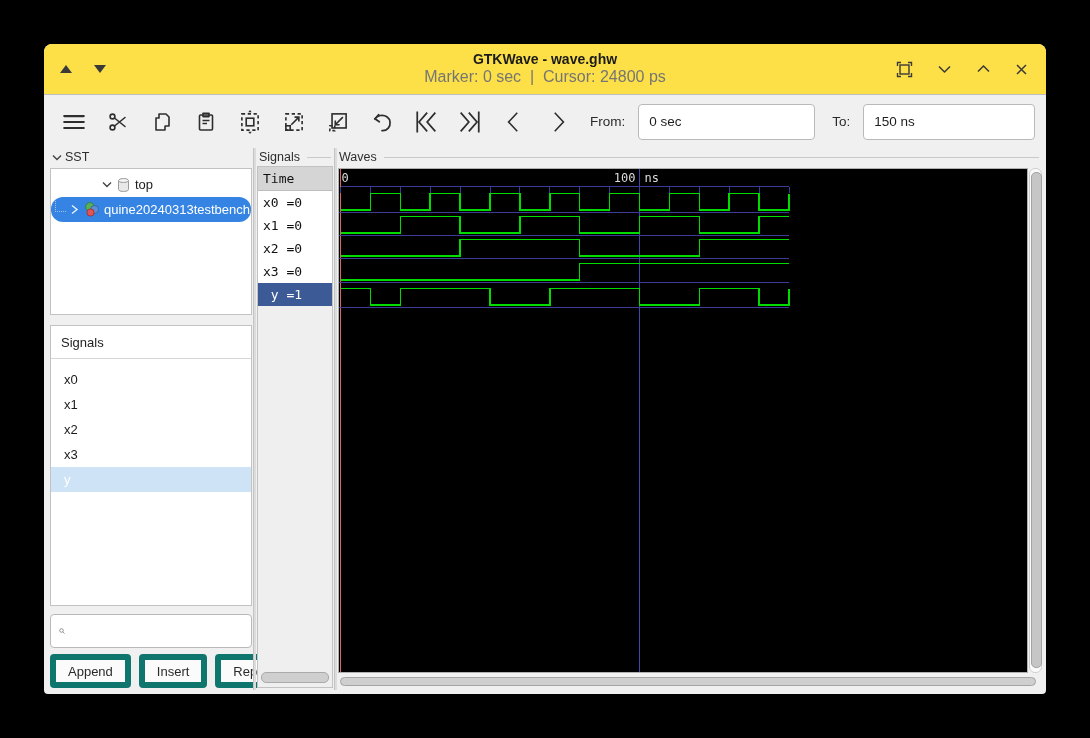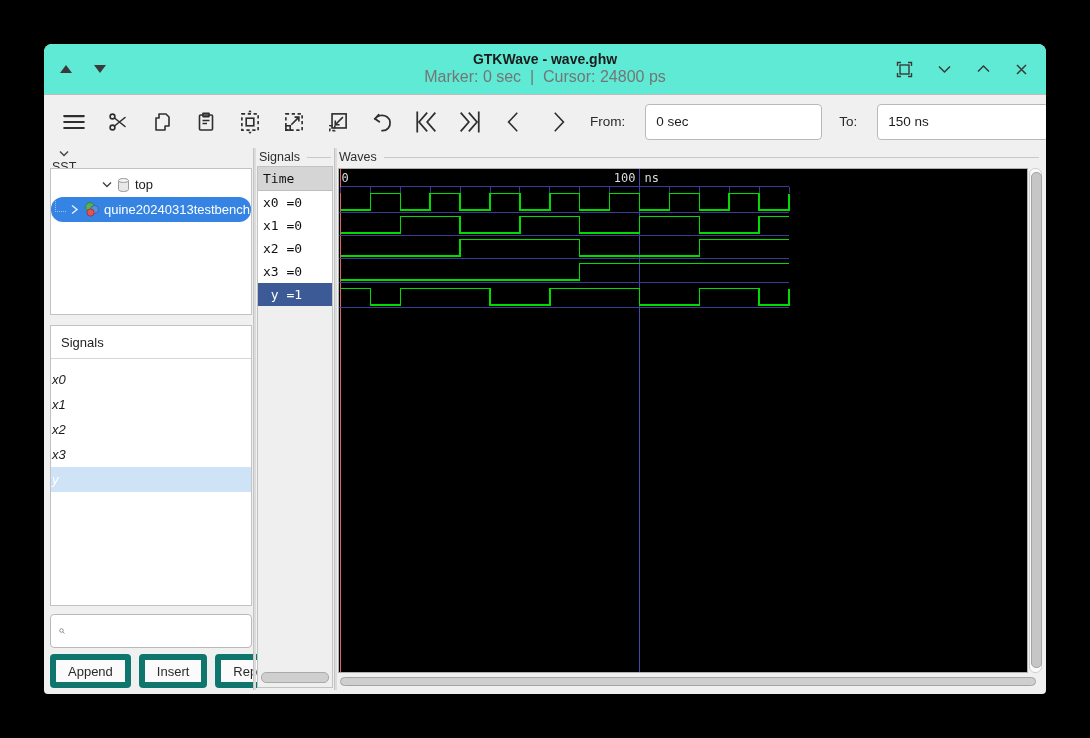--- a/index.html
+++ b/index.html
@@ -1,53 +1,53 @@
 <!DOCTYPE html>
 <html><head>
 <meta charset="utf-8">
 <style>
   html,body{margin:0;padding:0;}
   body{width:1090px;height:738px;background:#000;position:relative;overflow:hidden;
        font-family:"Liberation Sans","DejaVu Sans",sans-serif;font-size:13px;color:#1d1d1d;}
   .window{position:absolute;left:44px;top:44px;width:1002px;height:650px;background:#f0f0f0;
           border-radius:8px 8px 4px 4px;overflow:hidden;}
   
-  .titlebar{position:absolute;left:0;top:0;width:100%;height:50px;background:#5eead4;
+  .titlebar{position:absolute;left:0;top:0;width:100%;height:50px;background:#fde047;
             border-bottom:1px solid #bdbdbd;}
   .tb-left{position:absolute;left:16px;top:0;height:50px;display:flex;align-items:center;gap:22px;}
   .tri{width:0;height:0;border-left:6px solid transparent;border-right:6px solid transparent;cursor:default;}
   .tri.up{border-bottom:8px solid #3a3a3a;}
   .tri.down{border-top:8px solid #3a3a3a;}
   .tb-center{position:absolute;left:0;top:5px;width:100%;text-align:center;pointer-events:none;}
   .tb-title{font-size:14px;font-weight:bold;color:#1a1a1a;line-height:20px;}
   .tb-sub{font-size:16px;color:#757575;line-height:16px;}
   .tb-right{position:absolute;right:18px;top:0;height:50px;display:flex;align-items:center;gap:24px;}
   .tb-right svg{display:block;}
   
   .toolbar{position:absolute;left:0;top:51px;width:100%;height:53px;display:flex;align-items:center;
            padding-left:14px;box-sizing:border-box;gap:13px;}
   .ticon{width:31px;height:31px;display:flex;align-items:center;justify-content:center;flex:0 0 auto;}
   .ticon svg{display:block;}
   .range-label{font-size:13.5px;color:#2a2a2a;margin-left:4px;flex:0 0 auto;}
   .range-input{width:155px;height:34px;border:1px solid #b9b9b9;border-radius:4px;background:#fff;
-               font-family:"Liberation Sans",sans-serif;font-size:13.5px;color:#1d1d1d;padding:0 10px;outline:none;margin-left:7px;}
+               font-family:"Liberation Sans",sans-serif;font-size:13.5px;color:#1d1d1d;padding:0 10px;outline:none;}
   
   .panel-label{font-size:12.5px;color:#2e2e2e;display:flex;align-items:center;gap:3px;}
   .frame-line{flex:1;height:1px;background:#c9c9c9;margin-left:4px;}
   .whitebox{background:#fff;border:1px solid #c2c2c2;box-sizing:border-box;}
   
-  .sst-label{position:absolute;left:8px;top:106px;flex-direction:column;}
+  .sst-label{position:absolute;left:8px;top:106px;}
   .treebox{position:absolute;left:6px;top:124px;width:202px;height:147px;padding-top:3px;}
   .tree-row{height:25px;display:flex;align-items:center;gap:4px;white-space:nowrap;overflow:hidden;}
   .tree-row.sel{background:#3584e4;color:#fff;border-radius:12px;}
   .guide{width:10px;height:12px;border-left:1px dotted #9fc3ec;border-bottom:1px dotted #9fc3ec;margin:-8px 0 0 4px;flex:0 0 auto;}
   
   .sigframe{position:absolute;left:6px;top:281px;width:202px;height:281px;}
   .sigframe .hdr{padding:9px 0 8px 10px;font-size:13px;color:#222;border-bottom:1px solid #d6d6d6;}
-  .sig-row{height:25px;line-height:25px;padding-left:1px;color:#1a1a1a;font-style:italic;}
+  .sig-row{height:25px;line-height:25px;padding-left:13px;color:#1a1a1a;}
   .sig-row.sel{background:#cfe3f7;color:#fff;}
   
   .searchbox{position:absolute;left:6px;top:570px;width:202px;height:34px;border:1px solid #b9b9b9;
              border-radius:4px;background:#fff;box-sizing:border-box;display:flex;align-items:center;padding-left:8px;gap:6px;}
   .searchbox input{border:none;outline:none;flex:1;height:100%;font-size:13px;background:transparent;}
   .btnrow{position:absolute;left:6px;top:610px;width:202px;display:flex;gap:8px;}
   .gbtn{height:34px;border:6px solid #0f766e;border-radius:4px;background:#fbfbfb;font-size:13px;
         color:#2a2a2a;padding:0 12px;font-family:"Liberation Sans",sans-serif;}
   
   .vsplit{position:absolute;top:104px;bottom:4px;width:2px;background:#dcdcdc;border-left:1px solid #c4c4c4;}

